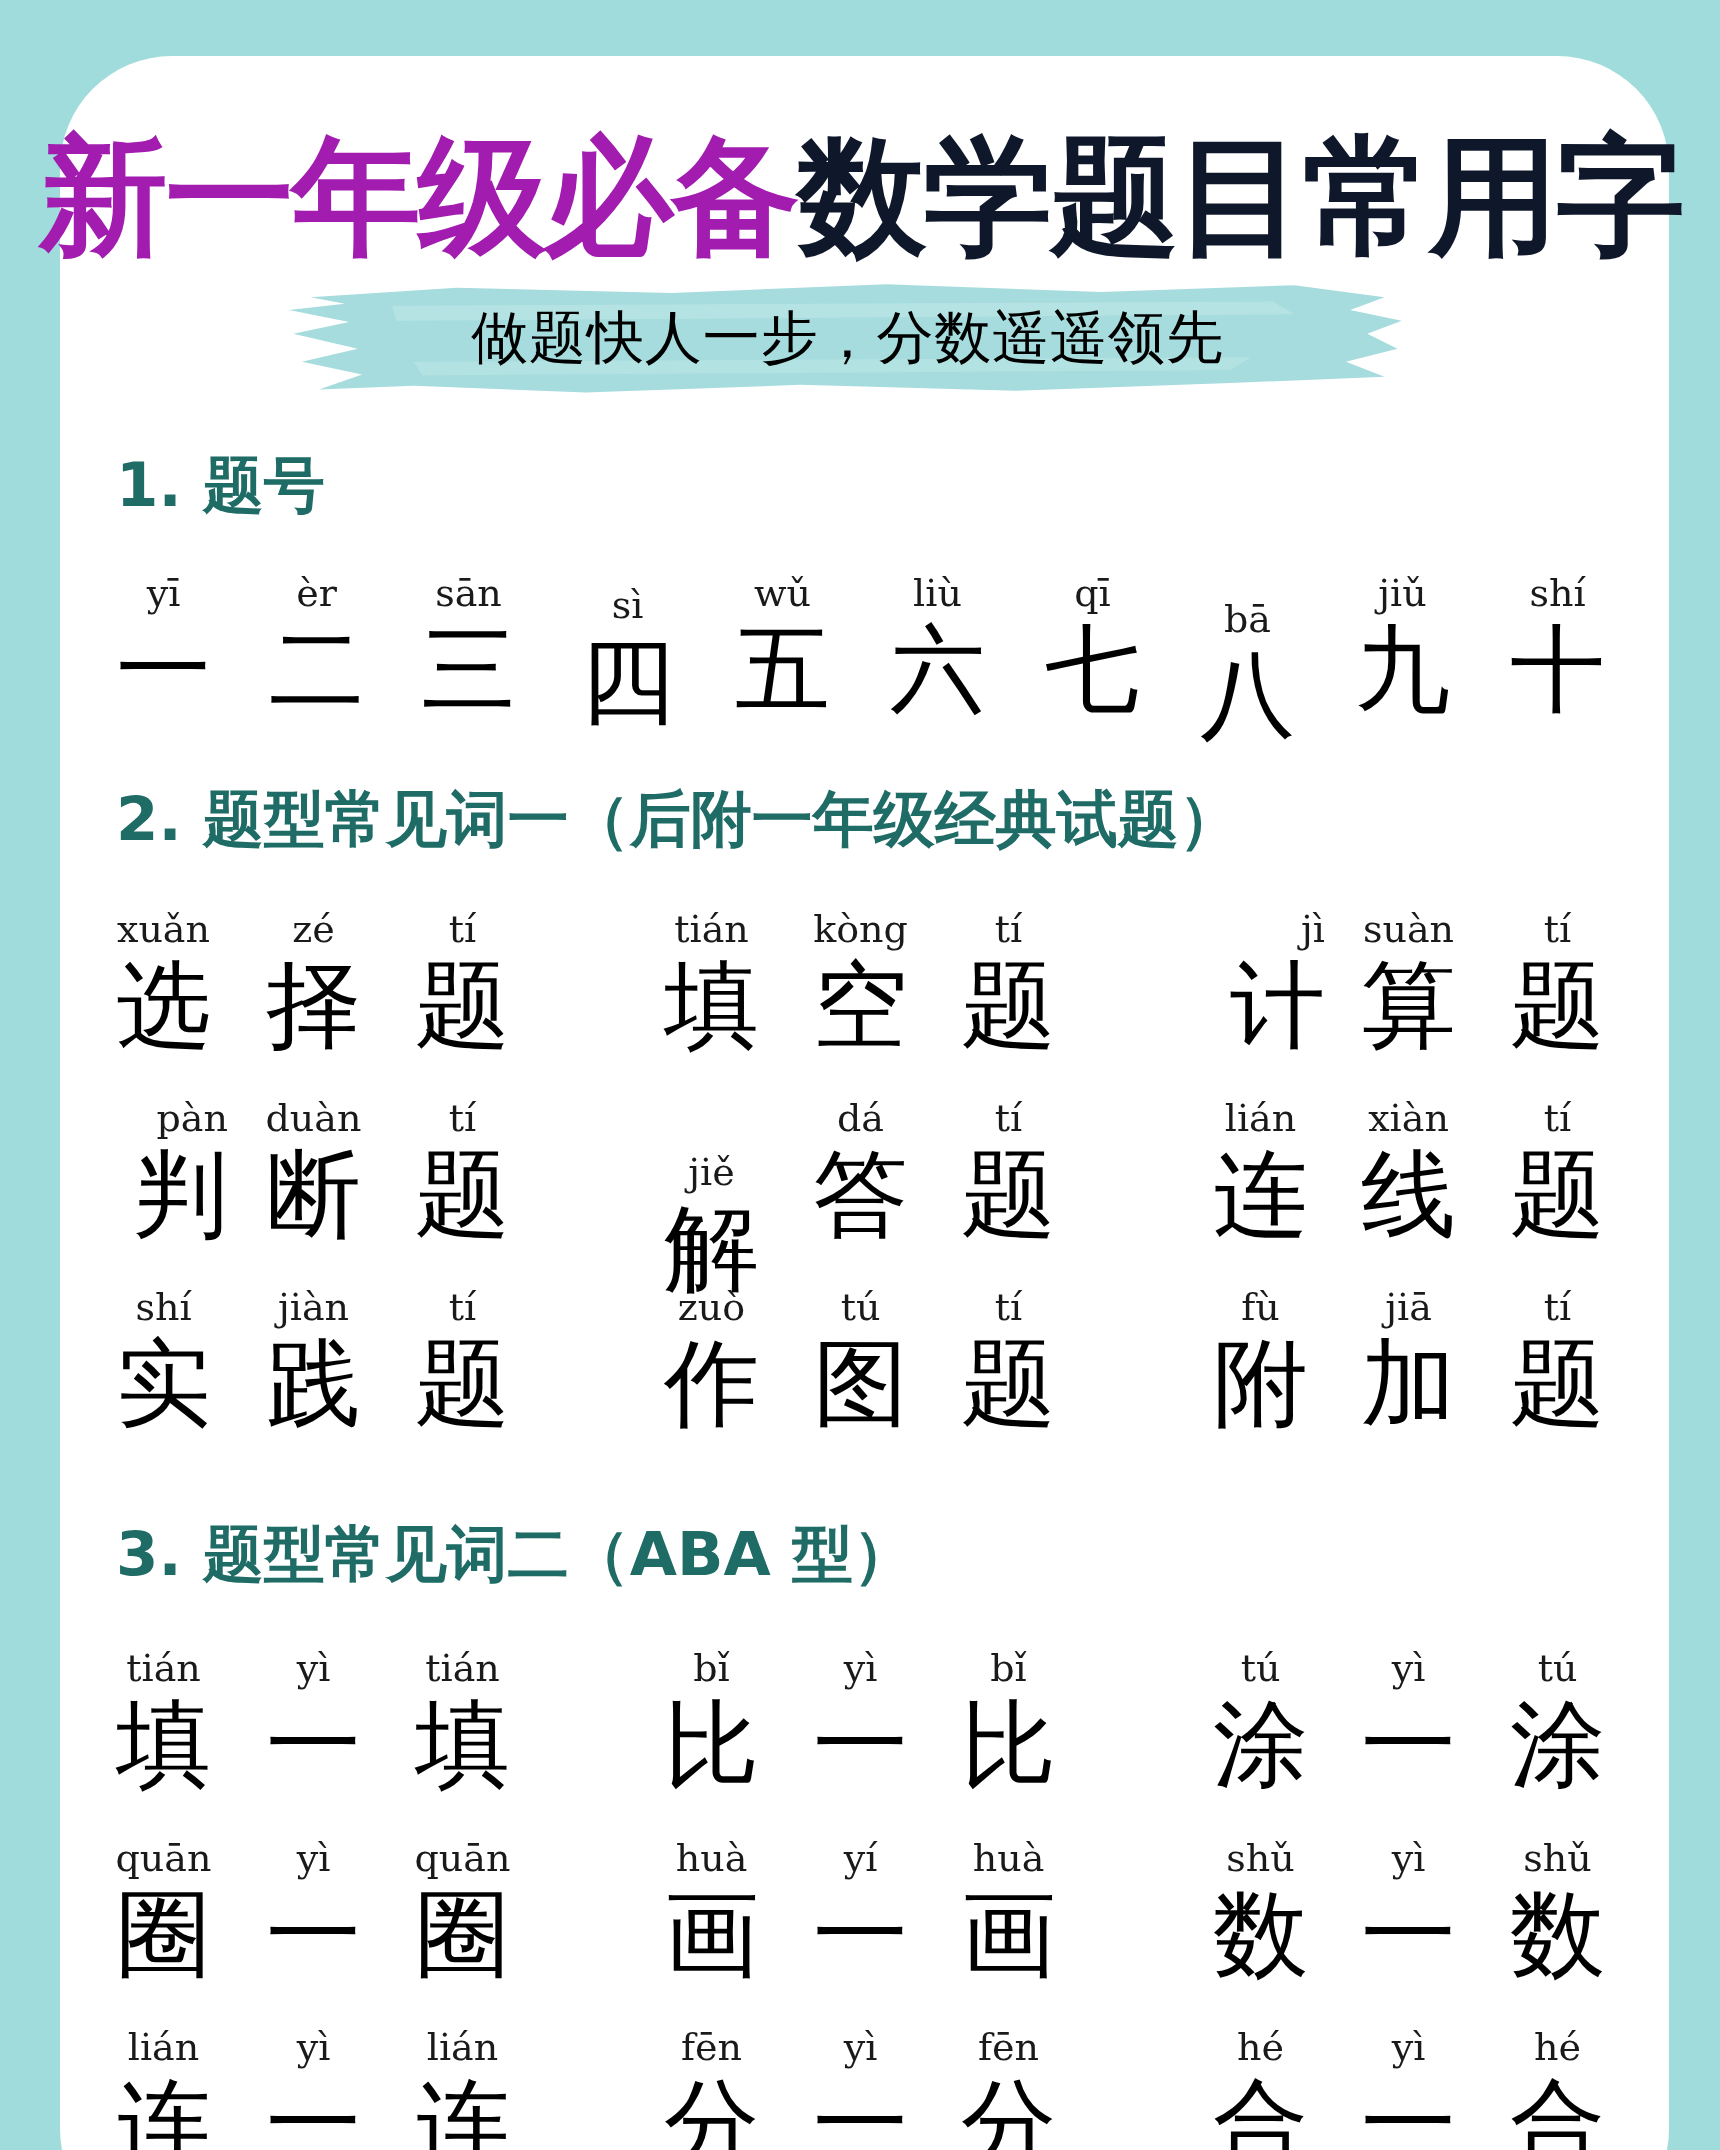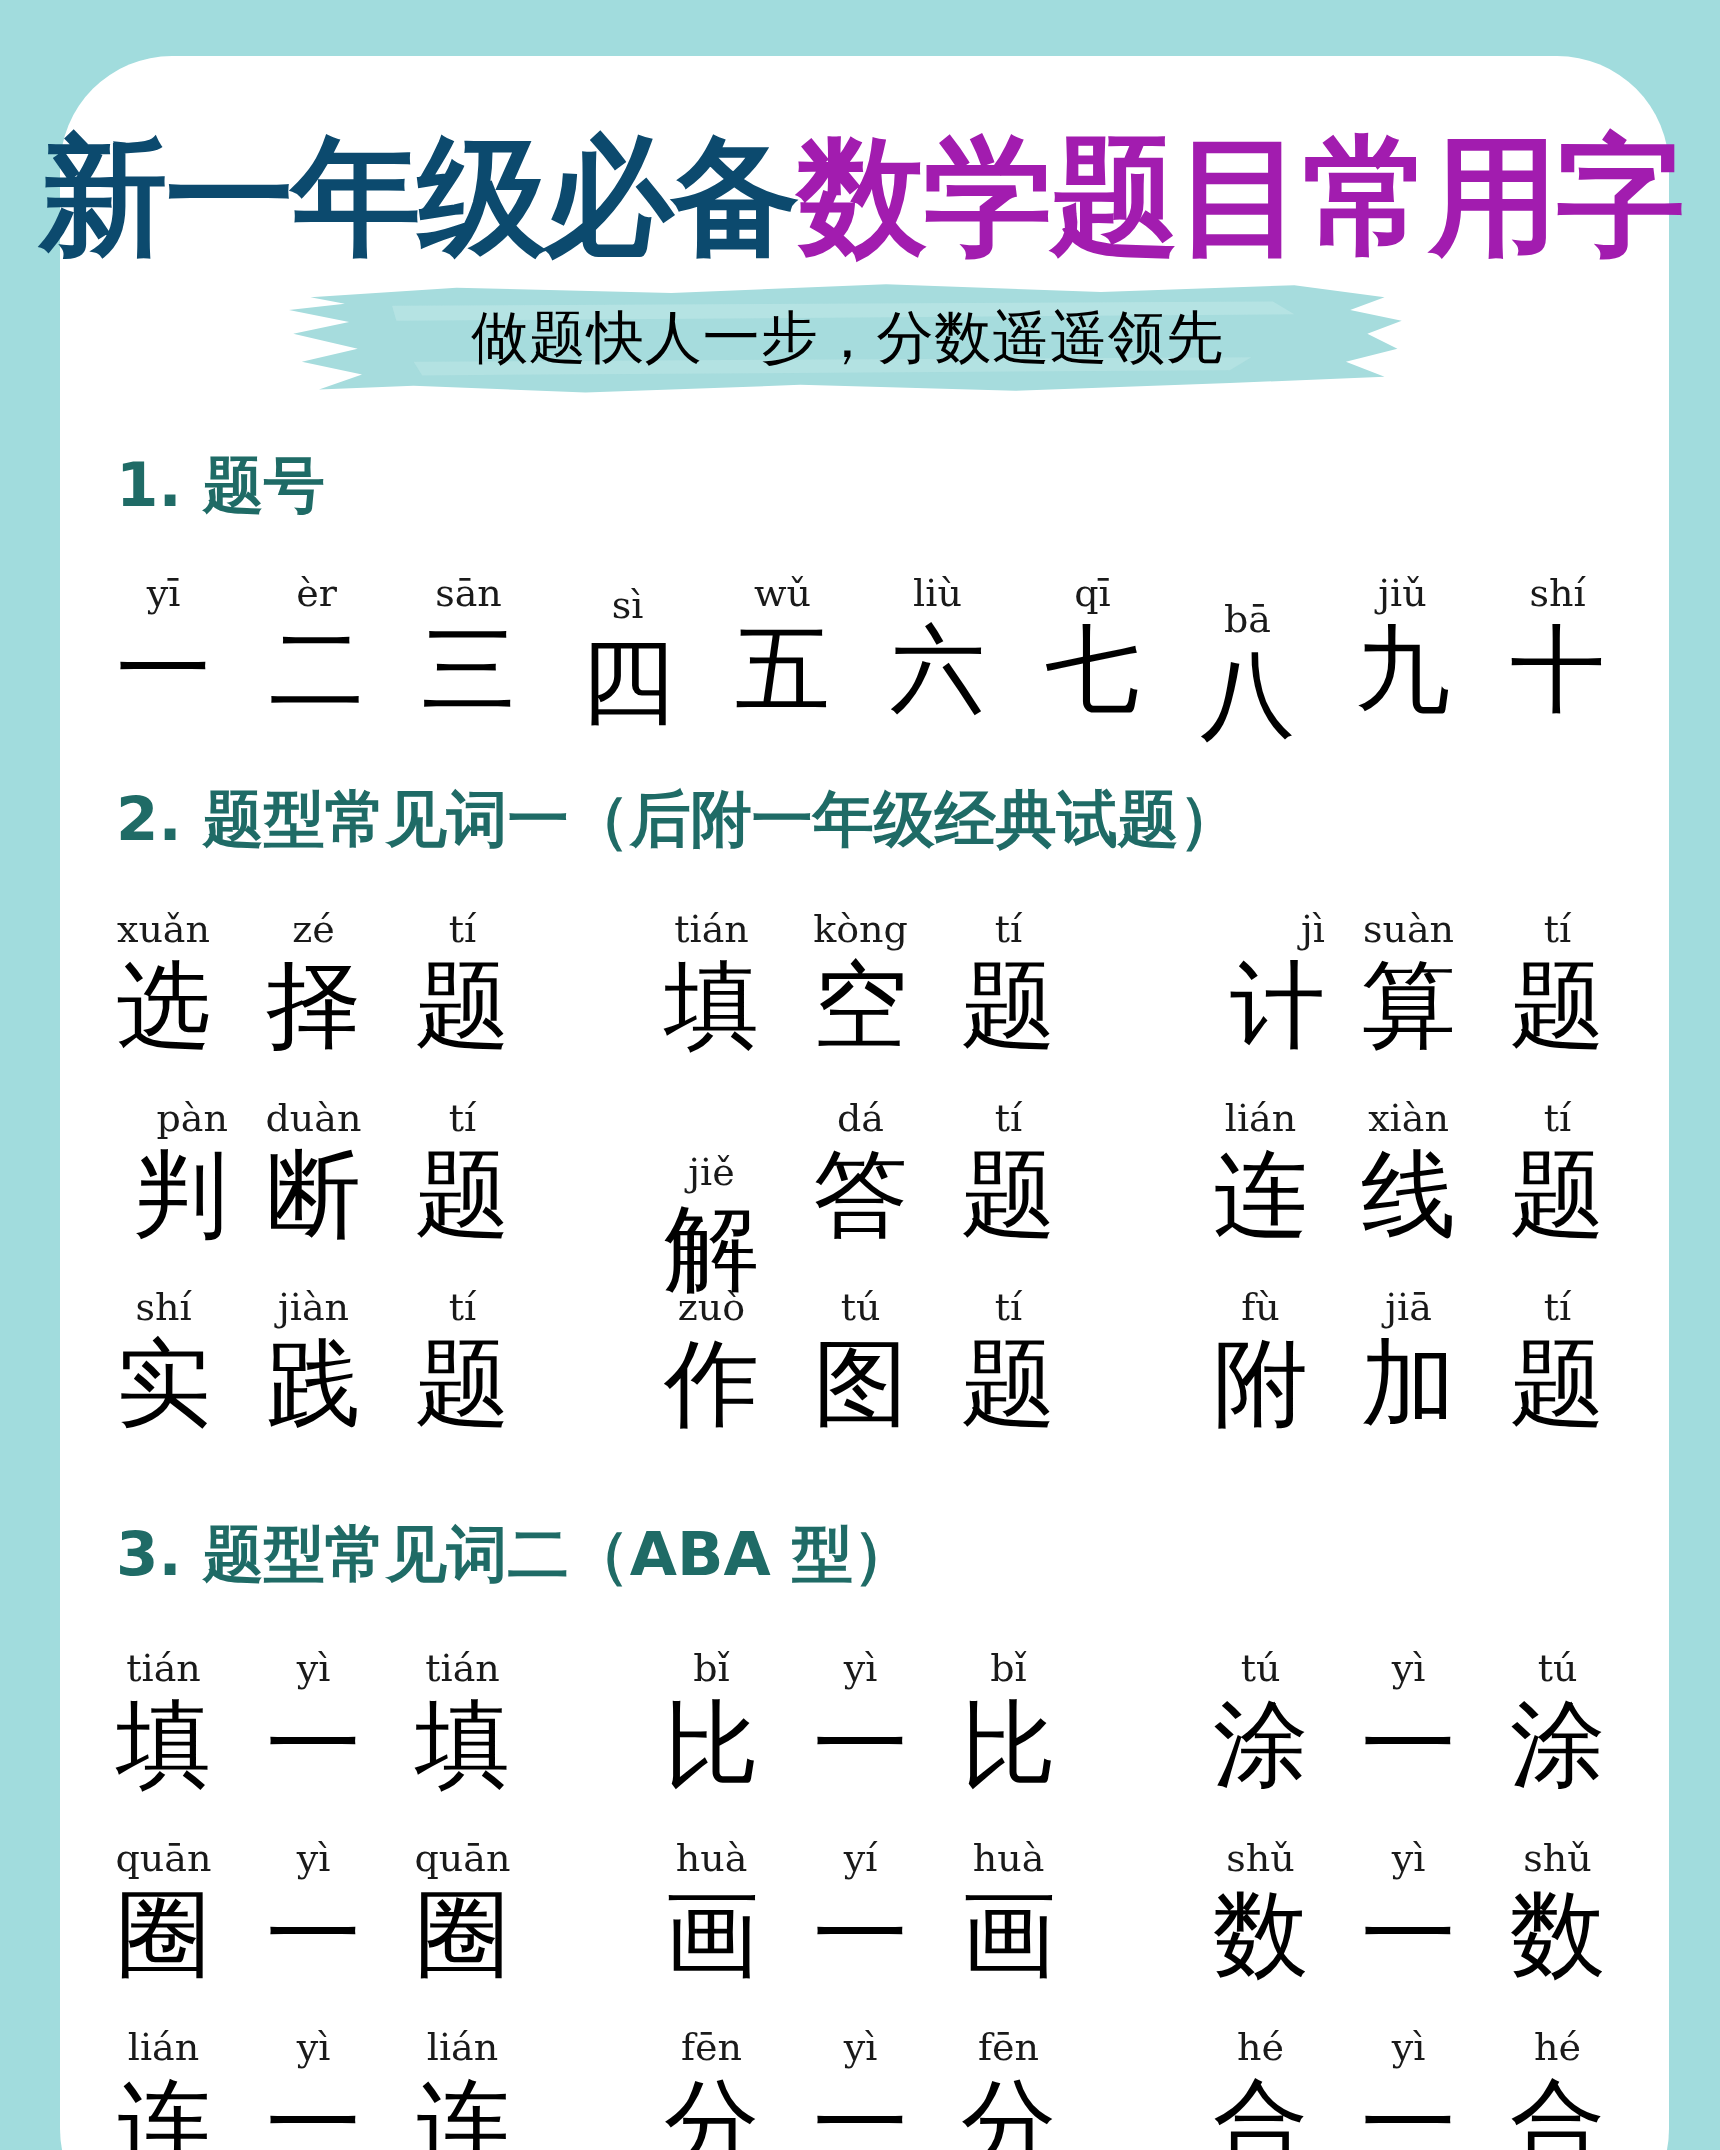--- a/index.html
+++ b/index.html
@@ -11,22 +11,22 @@
   .card {
     position:absolute; left:60px; top:56px; width:1609px; height:2185px;
     background:#ffffff; border-radius:112px;
   }
   .title {
     position:absolute; left:0; top:125px; width:1721px; text-align:center;
     font-family:"DejaVu Sans", "Liberation Sans", sans-serif;
     font-weight:bold; font-size:129px; line-height:142px; letter-spacing:-2.6px;
     white-space:nowrap;
   }
-  .title .black { color:#0c4a6e; }
-  .title .red { color:#a21caf; }
+  .title .black { color:#a21caf; }
+  .title .red { color:#0f172a; }
   .brush {
     position:absolute; left:284px; top:280px; width:1127px; height:116px;
   }
   .brush svg { position:absolute; left:0; top:0; }
   .subtitle {
     position:absolute; left:284px; top:280px; width:1127px; height:116px;
     display:flex; align-items:center; justify-content:center;
     font-family:"DejaVu Sans", "Liberation Sans", sans-serif;
     font-size:57px; color:#000000; letter-spacing:0.9px;
   }

